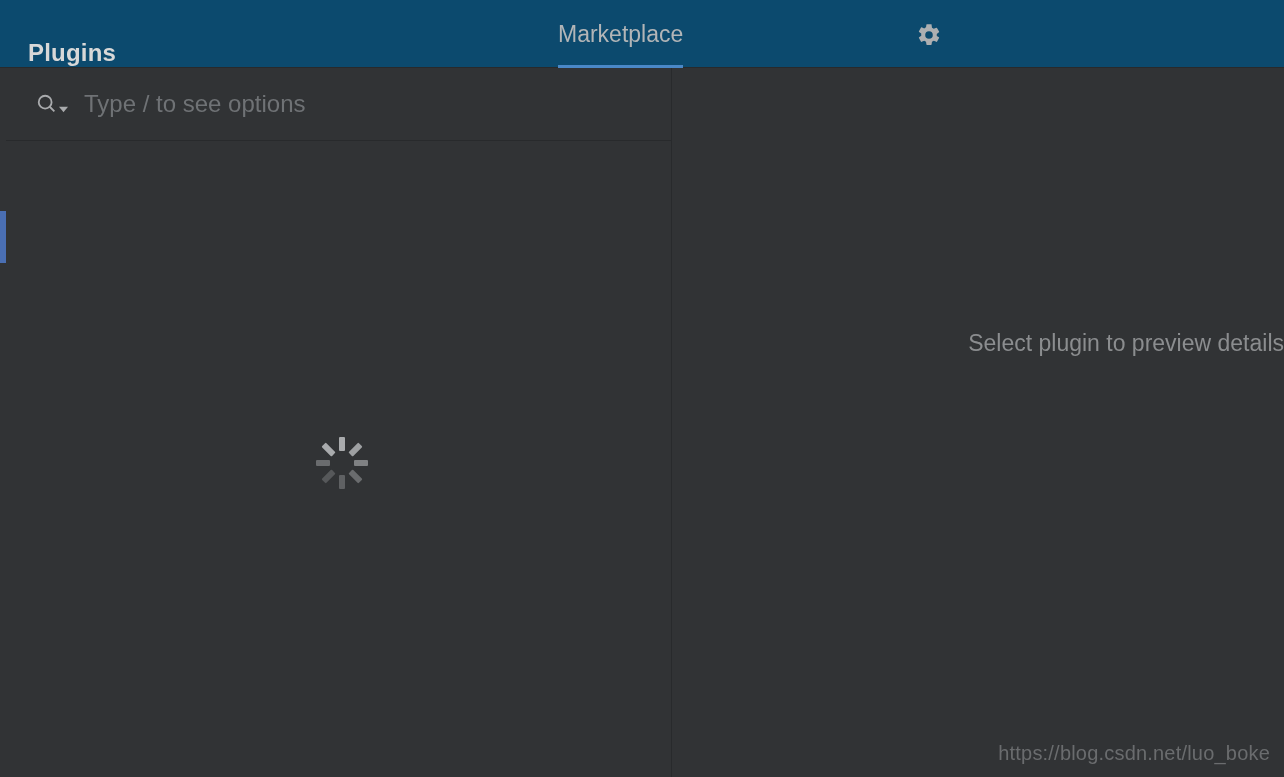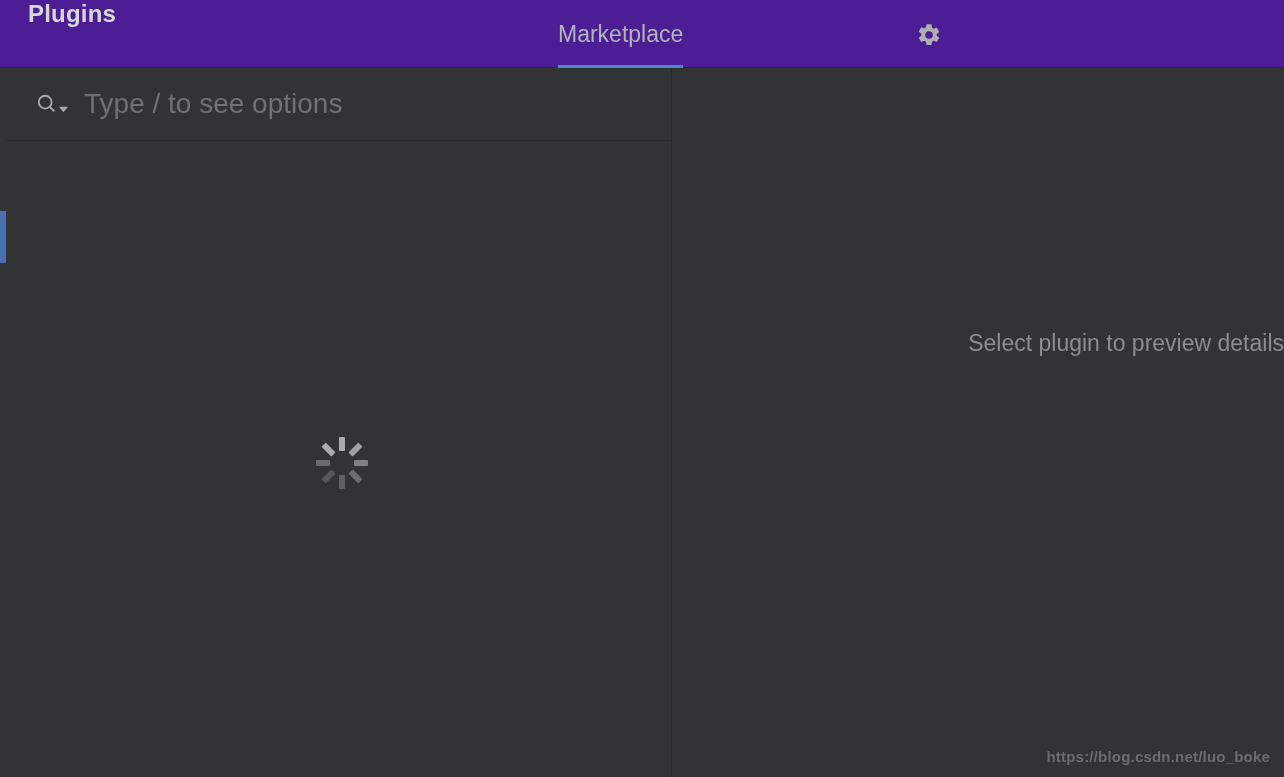--- a/index.html
+++ b/index.html
@@ -18,24 +18,24 @@
     position: absolute;
     left: 0;
     top: 211px;
     width: 6px;
     height: 52px;
     background: #4a6fb3;
   }
 
   .header {
     height: 68px;
-    background: #4c1d95;
+    background: #0c4a6e;
     border-bottom: 1px solid #282a2c;
     display: flex;
-    align-items: flex-start;
+    align-items: flex-end;
     padding-left: 28px;
     box-sizing: border-box;
     position: relative;
   }
 
   .header-title {
     color: #d8d8d8;
     font-size: 24px;
     font-weight: 700;
     letter-spacing: 0.2px;
@@ -110,21 +110,21 @@
     display: flex;
     align-items: center;
     color: #a9abad;
   }
 
   .search-input {
     flex: 1;
     background: transparent;
     border: none;
     outline: none;
-    font-size: 28px;
+    font-size: 24px;
     color: #bbbbbb;
   }
 
   .search-input::placeholder {
     color: #6f7275;
   }
 
   .list-area {
     flex: 1;
     position: relative;
@@ -160,24 +160,23 @@
   .right-message {
     margin-top: 262px;
     font-size: 23px;
     color: #8b8d8f;
   }
 
   .watermark {
     position: absolute;
     right: 14px;
     bottom: 12px;
-    font-size: 15px;
+    font-size: 20px;
     color: #6a6c6e;
     letter-spacing: 0.2px;
-    font-weight: bold;
   }
 </style>
 </head>
 <body>
 
 <div class="left-sidebar-accent"></div>
 
 <div class="header">
   <div class="header-title">Plugins</div>
 

